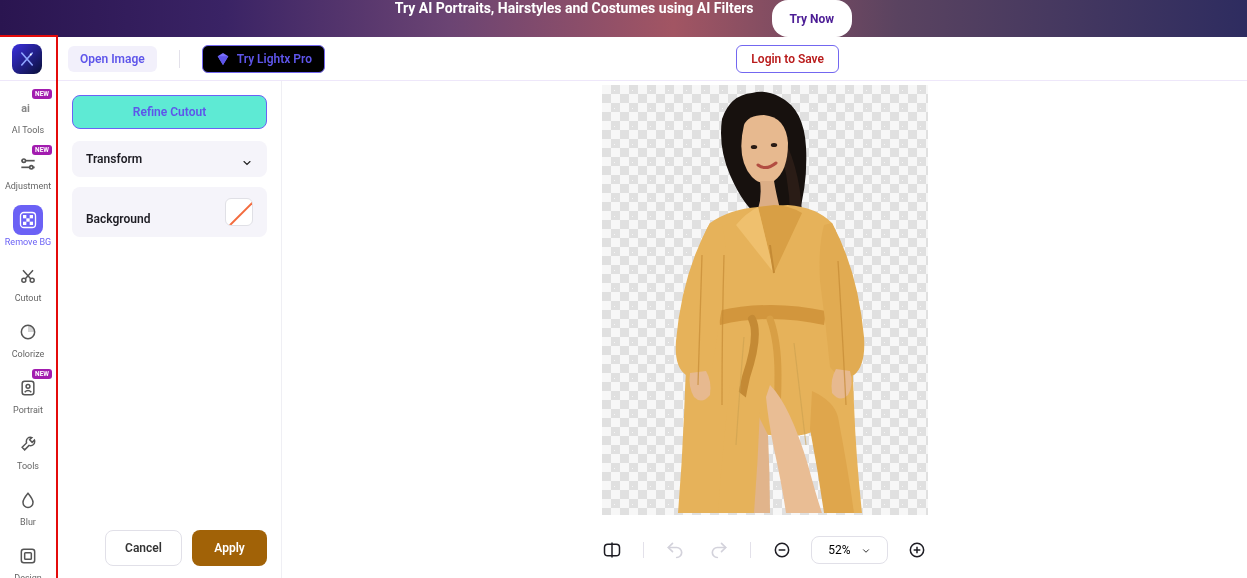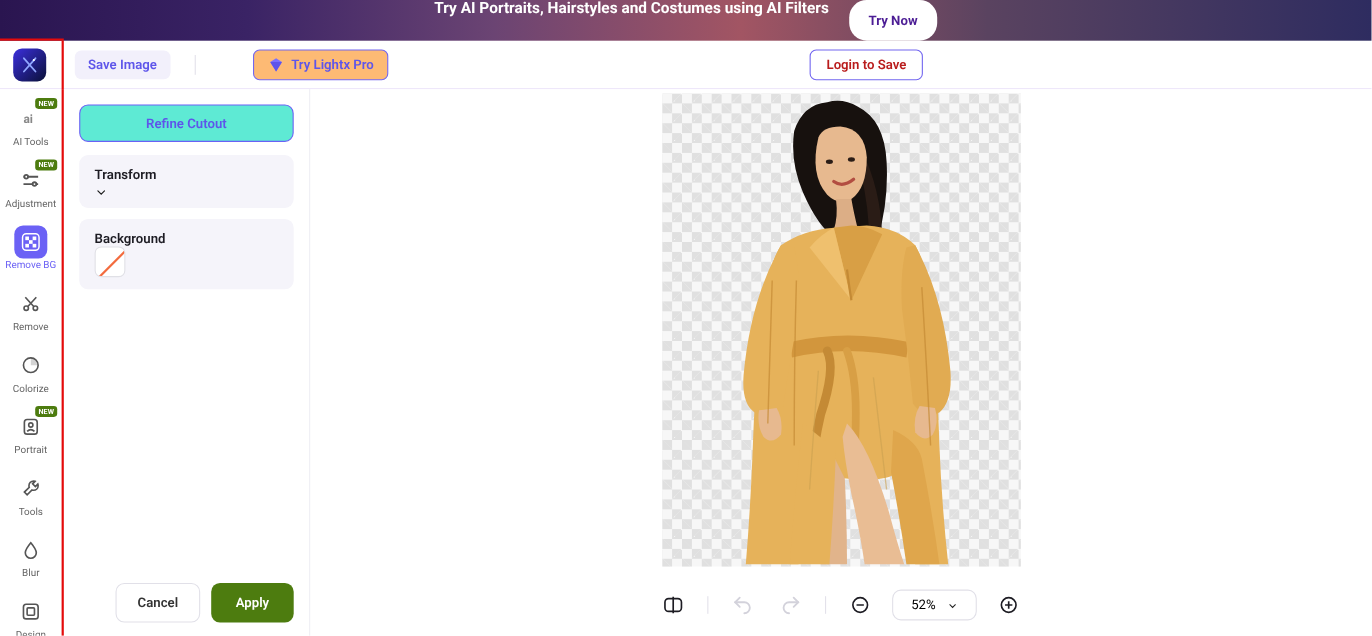--- a/index.html
+++ b/index.html
@@ -28,21 +28,21 @@
   }
   .open-image {
     background: #f2f0fb; border-radius: 6px; padding: 6px 12px;
     color: #5e55ea; font-size: 12px; font-weight: 600; cursor: pointer;
     border: none; margin-left: 14px;
   }
   .divider-v { width: 1px; height: 18px; background: #e3e1ea; margin: 0 10px; }
   .try-pro {
     display: flex; align-items: center; gap: 6px;
     border: 1.5px solid #7367f0; border-radius: 6px; padding: 5px 12px;
-    color: #5e55ea; font-size: 12px; font-weight: 600; cursor: pointer; background: #fdba74; margin-left: 30px;
+    color: #5e55ea; font-size: 12px; font-weight: 600; cursor: pointer; background: #000000;
   }
   .login-save {
     border: 1.5px solid #7367f0; border-radius: 6px; padding: 6px 14px;
     color: #b91c1c; font-size: 12px; font-weight: 600; cursor: pointer; background: #fff;
     margin-left: auto; margin-right: 400px;
   }
 
   .main { display: flex; height: calc(578px - 37px - 44px); }
 
   .sidebar {
@@ -62,57 +62,57 @@
   }
   .side-icon {
     width: 30px; height: 30px; display: flex; align-items: center; justify-content: center;
     border-radius: 8px; color: #666;
   }
   .side-item.active .side-icon { background: #6b61f5; color: #fff; }
   .side-label { font-size: 9px; color: #656565; margin-top: 2px; text-align: center; }
   .side-item.active .side-label { color: #6b61f5; }
   .badge-new {
     position: absolute; top: 2px; right: 4px;
-    background: #4d7c0f; color: #fff; font-size: 6.5px; font-weight: 700;
+    background: #a21caf; color: #fff; font-size: 6.5px; font-weight: 700;
     padding: 1px 3px; border-radius: 3px;
   }
 
   .panel {
     width: 224px; min-width: 224px; padding: 14px 14px 0; border-right: 1px solid #efeff4;
     display: flex; flex-direction: column;
   }
   .panel-title { font-size: 14px; font-weight: 700; color: #1d1c23; margin-bottom: 14px; }
   .refine {
     border: 1.5px solid #6b61f5; color: #5e55ea; background: #5eead4;
     width: 100%; padding: 9px 0; border-radius: 8px; font-size: 12px; font-weight: 600;
     cursor: pointer; margin-bottom: 12px;
   }
   .panel-row {
     width: 100%; background: #f5f4fa; border-radius: 8px; padding: 11px 14px;
-    display: flex; align-items: flex-start; justify-content: space-between;
-    margin-bottom: 10px; cursor: pointer; flex-direction: column;
+    display: flex; align-items: flex-end; justify-content: space-between;
+    margin-bottom: 10px; cursor: pointer;
   }
   .panel-row-label { font-size: 12px; font-weight: 600; color: #1d1c23; }
   .chevron { width: 12px; height: 12px; }
   .chevron svg { width: 100%; height: 100%; }
   .bg-swatch {
     width: 28px; height: 28px; border: 1px solid #e0e0e6; border-radius: 6px;
     background: #fff; position: relative; overflow: hidden;
   }
   .bg-swatch::after {
     content: ""; position: absolute; left: -4px; top: 50%; width: 40px; height: 1.5px;
     background: #f36b3e; transform: rotate(-45deg);
   }
   .panel-footer { margin-top: auto; display: flex; gap: 10px; padding: 12px 0; margin-left: 33px; }
   .cancel-btn {
     flex: 1; border: 1px solid #e1e0e8; background: #fff; color: #333;
     border-radius: 8px; padding: 10px 0; font-size: 12px; font-weight: 600; cursor: pointer;
   }
   .apply-btn {
-    flex: 1; border: none; background: #4d7c0f; color: #fff;
+    flex: 1; border: none; background: #a16207; color: #fff;
     border-radius: 8px; padding: 10px 0; font-size: 12px; font-weight: 600; cursor: pointer;
   }
 
   .canvas-area {
     flex: 1; position: relative; display: flex; flex-direction: column;
     align-items: center;
   }
   .canvas-stage {
     flex: 1; display: flex; align-items: flex-start; justify-content: center; width: 100%;
     padding-top: 4px;
@@ -155,21 +155,21 @@
   <button>Try Now</button>
 </div>
 
 <div class="topbar">
   <div class="logo">
     <svg viewBox="0 0 24 24" width="18" height="18">
       <path d="M5 4 L19 20 M19 4 L5 20" stroke="#8fa6ff" stroke-width="2.2" fill="none" stroke-linecap="round"></path>
       <circle cx="17" cy="6" r="1.3" fill="#ffffff"></circle>
     </svg>
   </div>
-  <button class="open-image">Save Image</button>
+  <button class="open-image">Open Image</button>
   <div class="divider-v"></div>
   <button class="try-pro">
     <svg viewBox="0 0 24 24" width="16" height="16">
       <path d="M4 8 L12 3 L20 8 L12 21 Z" fill="#7a70ff"></path>
       <path d="M4 8 L20 8 L12 21 Z" fill="#5e55ea"></path>
     </svg>
     <span>Try Lightx Pro</span>
   </button>
   <button class="login-save">Login to Save</button>
 </div>
@@ -217,21 +217,21 @@
     </div>
 
     <div class="side-item">
       <div class="side-icon">
         <svg viewBox="0 0 24 24" width="20" height="20" stroke="#555" stroke-width="1.8" fill="none">
           <circle cx="7" cy="17" r="2.4"></circle>
             <circle cx="17" cy="17" r="2.4"></circle>
           <path d="M8.8 15.2 L18 5 M15.2 15.2 L6 5"></path>
         </svg>
       </div>
-      <span class="side-label">Remove</span>
+      <span class="side-label">Cutout</span>
     </div>
 
     <div class="side-item">
       <div class="side-icon">
         <svg viewBox="0 0 24 24" width="20" height="20" stroke="#555" stroke-width="1.8" fill="none">
           <circle cx="12" cy="12" r="8"></circle>
           <path d="M12 4 A8 8 0 0 1 20 12 L12 12 Z" fill="#555" stroke="none" opacity="0.25"></path>
         </svg>
       </div>
       <span class="side-label">Colorize</span>

